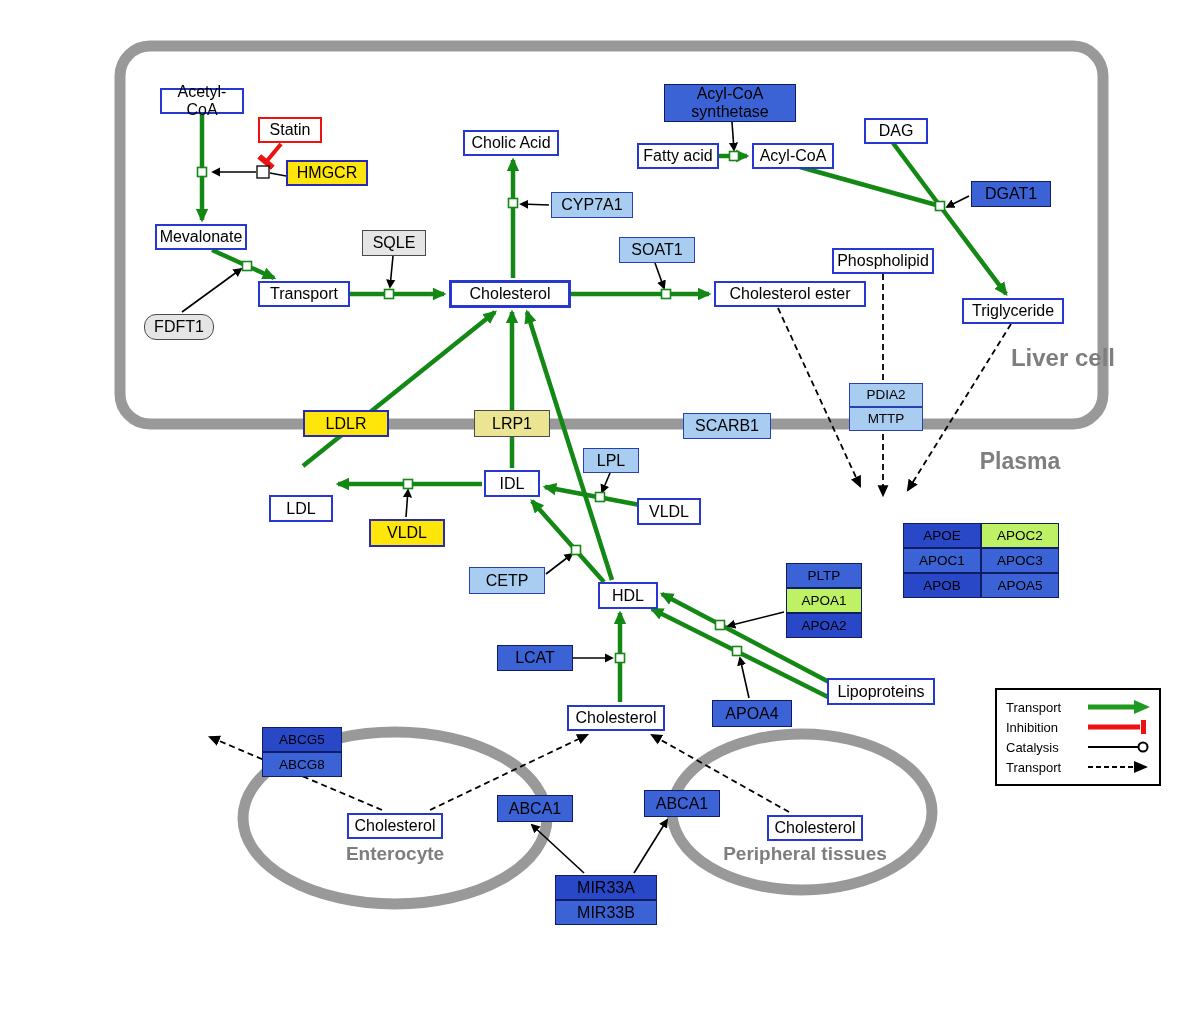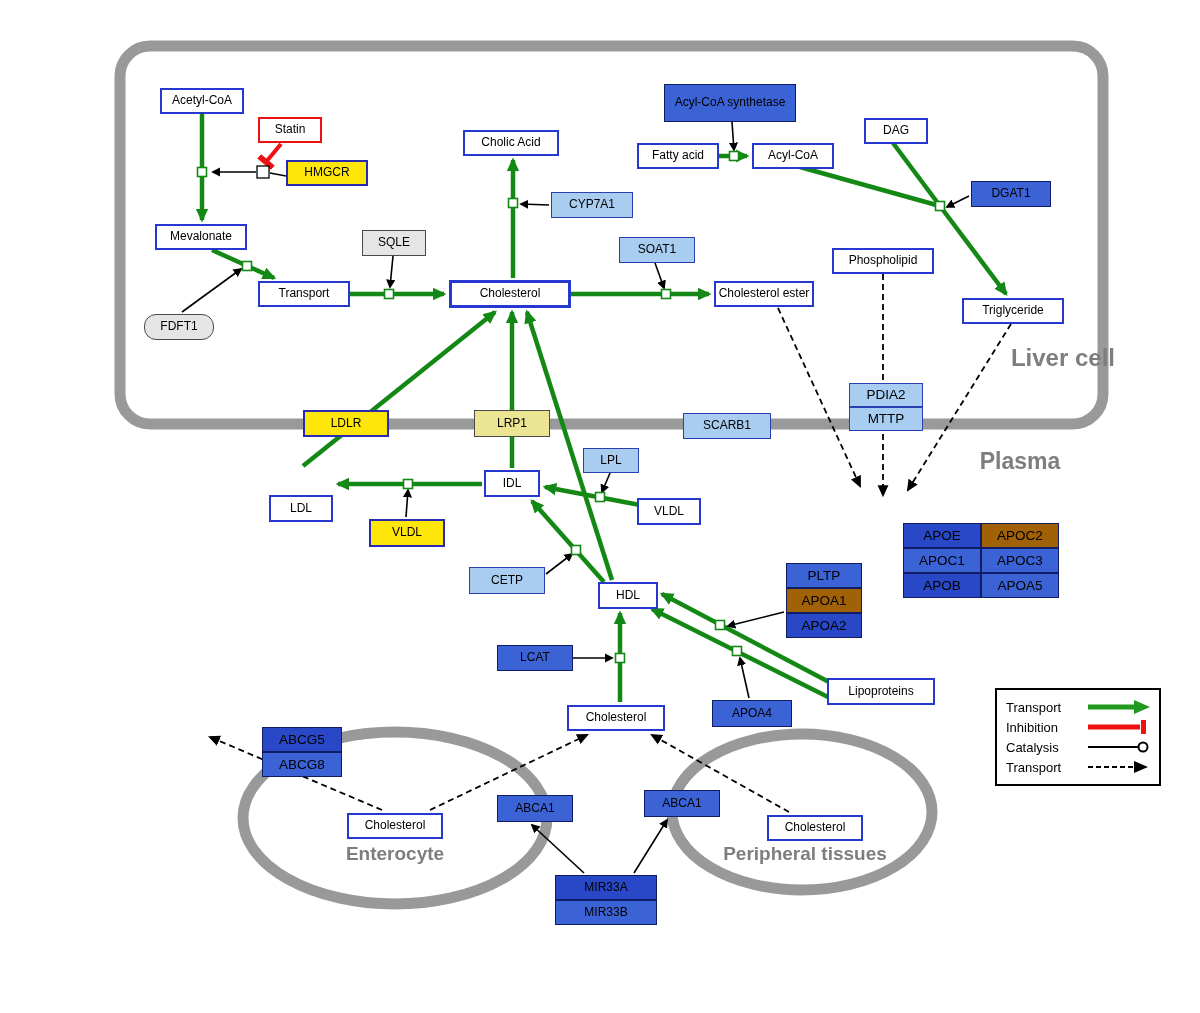--- a/index.html
+++ b/index.html
@@ -1,29 +1,29 @@
 <!DOCTYPE html>
 <html><head>
 <meta charset="utf-8">
 <style>
   * { margin:0; padding:0; box-sizing:border-box; }
   html,body { background:#ffffff; font-family:"Liberation Sans", sans-serif; }
   #canvas { position:relative; width:1200px; height:1013px; background:#fff; overflow:hidden; }
   #edges { position:absolute; left:0; top:0; }
   .node { position:absolute; display:flex; align-items:center; justify-content:center;
-          text-align:center; font-size:12px; color:#000; line-height:1.12; }
+          text-align:center; font-size:16px; color:#000; line-height:1.12; }
   .n-white  { background:#fff; border:2px solid #2638cf; }
   .n-thick  { border-width:3px; }
   .n-red    { background:#fff; border:2px solid #ee1111; }
   .n-yellow { background:#ffe60a; border:2px solid #2a2ab0; }
   .n-khaki  { background:#e5e5e5; border:1.5px solid #4a4a4a; }
   .n-khaki2 { background:#eae493; border:1.5px solid #4a4a4a; }
   .b1 { background:#2948c8; border:1.5px solid #101d66; }
   .b2 { background:#3c63d6; border:1.5px solid #101d66; }
-  .b3 { background:#a16207; border:1.5px solid #101d66; }
+  .b3 { background:#bef264; border:1.5px solid #101d66; }
   .b4 { background:#a9cdf1; border:1.5px solid #2a3fb0; }
   .small { font-size:13.5px; }
   .region-label { position:absolute; color:#7e7e7e; font-weight:bold; text-align:center; }
   .legend { position:absolute; left:995px; top:688px; width:166px; height:98px; background:#fff;
             border:2px solid #000; padding:7px 9px; display:flex; flex-direction:column;
             justify-content:space-between; }
   .legend-row { display:flex; align-items:center; justify-content:space-between; height:20px; }
   .legend-row .lbl { font-size:13px; color:#000; }
 </style>
 </head>
@@ -129,21 +129,21 @@
   <div class="node n-red" style="left:258px; top:117px; width:64px; height:26px;">Statin</div>
   <div class="node n-yellow" style="left:286px; top:160px; width:82px; height:26px;">HMGCR</div>
   <div class="node n-white" style="left:155px; top:224px; width:92px; height:26px;">Mevalonate</div>
   <div class="node n-khaki" style="left:144px; top:314px; width:70px; height:26px;border-radius:12px;">FDFT1</div>
   <div class="node n-white" style="left:258px; top:281px; width:92px; height:26px;">Transport</div>
   <div class="node n-khaki" style="left:362px; top:230px; width:64px; height:26px;">SQLE</div>
   <div class="node n-white n-thick" style="left:449px; top:280px; width:122px; height:28px;">Cholesterol</div>
   <div class="node n-white" style="left:463px; top:130px; width:96px; height:26px;">Cholic Acid</div>
   <div class="node b4" style="left:551px; top:192px; width:82px; height:26px;">CYP7A1</div>
   <div class="node b4" style="left:619px; top:237px; width:76px; height:26px;">SOAT1</div>
-  <div class="node n-white" style="left:714px; top:281px; width:100px; height:26px;">Cholesterol ester</div>
+  <div class="node n-white" style="left:714px; top:281px; width:152px; height:26px;">Cholesterol ester</div>
   <div class="node b2" style="left:664px; top:84px; width:132px; height:38px;">Acyl-CoA synthetase</div>
   <div class="node n-white" style="left:637px; top:143px; width:82px; height:26px;">Fatty acid</div>
   <div class="node n-white" style="left:752px; top:143px; width:82px; height:26px;">Acyl-CoA</div>
   <div class="node n-white" style="left:864px; top:118px; width:64px; height:26px;">DAG</div>
   <div class="node b2" style="left:971px; top:181px; width:80px; height:26px;">DGAT1</div>
   <div class="node n-white" style="left:832px; top:248px; width:102px; height:26px;">Phospholipid</div>
   <div class="node n-white" style="left:962px; top:298px; width:102px; height:26px;">Triglyceride</div>
   <div class="node b4 small" style="left:849px; top:383px; width:74px; height:24px;">PDIA2</div>
   <div class="node b4 small" style="left:849px; top:407px; width:74px; height:24px;">MTTP</div>
 

